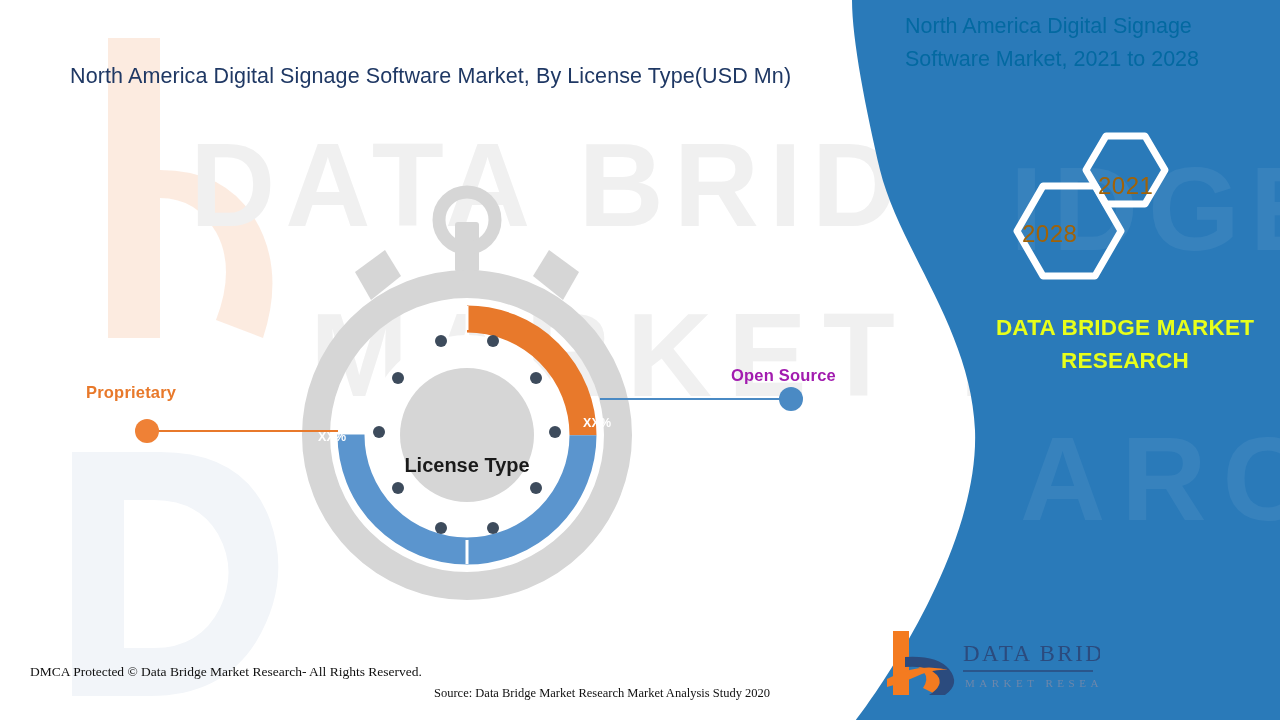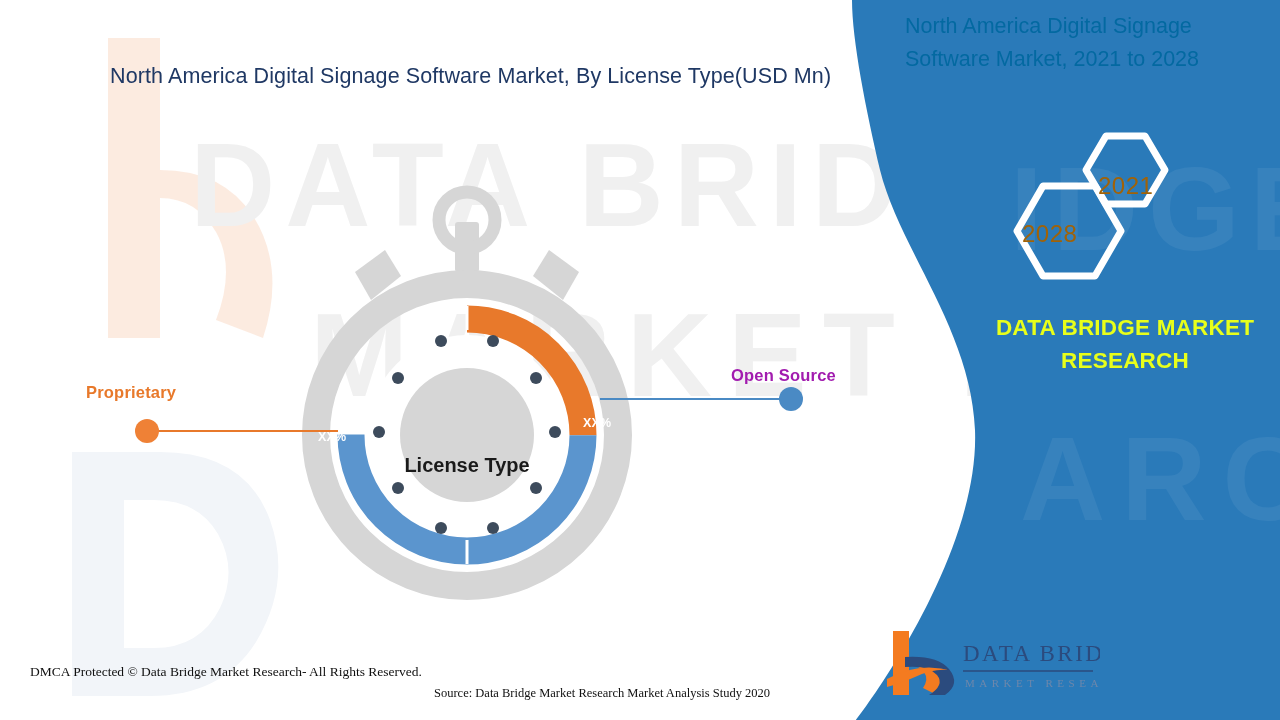--- a/index.html
+++ b/index.html
@@ -55,21 +55,20 @@
 
   
   .chart-title {
     position: absolute;
     left: 70px; top: 64px;
     width: 820px;
     font-size: 21.5px;
     font-weight: 400;
     color: #1f3864;
     letter-spacing: 0.1px;
-    margin-left: 40px;
   }
 
   
   .donut-wrap {
     position: absolute;
     left: 267px; top: 180px;
     width: 400px; height: 420px;
   }
 
   .center-label {

